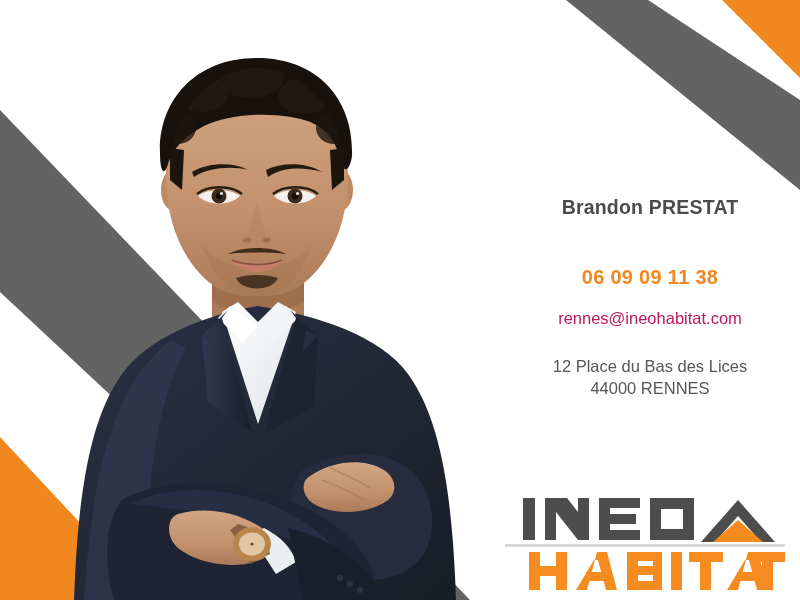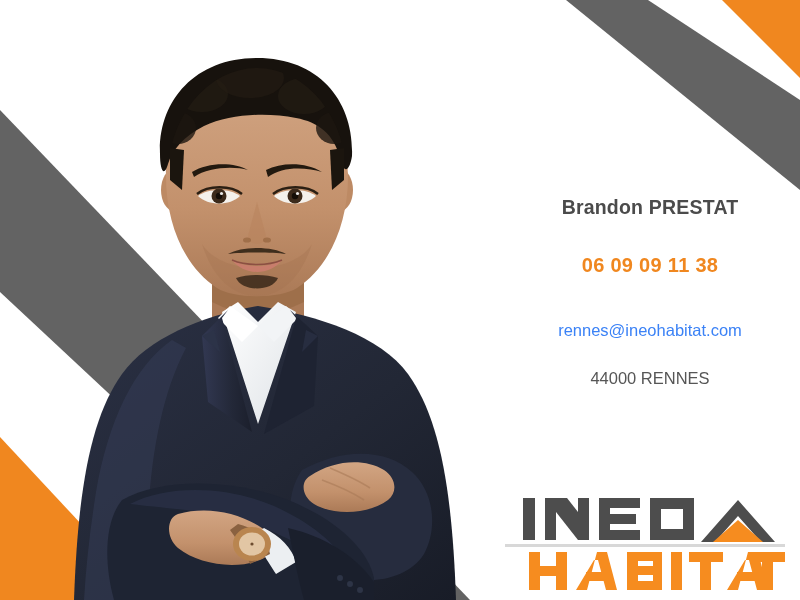--- a/index.html
+++ b/index.html
@@ -48,31 +48,31 @@
     z-index: 6;
   }
   .c-name {
     font-size: 19.5px;
     font-weight: bold;
     color: #4b4b4b;
     letter-spacing: 0.2px;
     line-height: 1.2;
   }
   .c-phone {
-    margin-top: 34px;
+    margin-top: 46px;
     font-size: 20px;
     font-weight: bold;
     color: #f0871f;
     letter-spacing: 0.3px;
     line-height: 1.2;
   }
   .c-email {
-    margin-top: 44px;
+    margin-top: 20px;
     font-size: 16.5px;
-    color: #3b82f6;
+    color: #be185d;
     line-height: 1.2;
   }
   .c-address {
     margin-top: 26px;
     font-size: 16.5px;
     color: #565656;
     line-height: 1.35;
   }
   .c-web {
     margin-top: 26px;
@@ -251,20 +251,21 @@
 
       <path d="M184 248 C196 244 214 244 226 248 C220 262 190 262 184 248 Z" fill="#2a1e12" opacity="0.75"></path>
     </svg>
   </div>
 
   <div id="contact">
     <div class="c-name">Brandon PRESTAT</div>
     <div class="c-phone">06 09 09 11 38</div>
     <div class="c-email">rennes@ineohabitat.com</div>
     <div class="c-address">
+      <div>12 Place du Bas des Lices</div>
       <div>44000 RENNES</div>
     </div>
   </div>
 
   <div id="logo">
     <svg width="280" height="100" viewBox="0 0 280 100">
 
       <g fill="#4d4d4d">
 
         <rect x="18" y="6" width="12" height="42"></rect>

